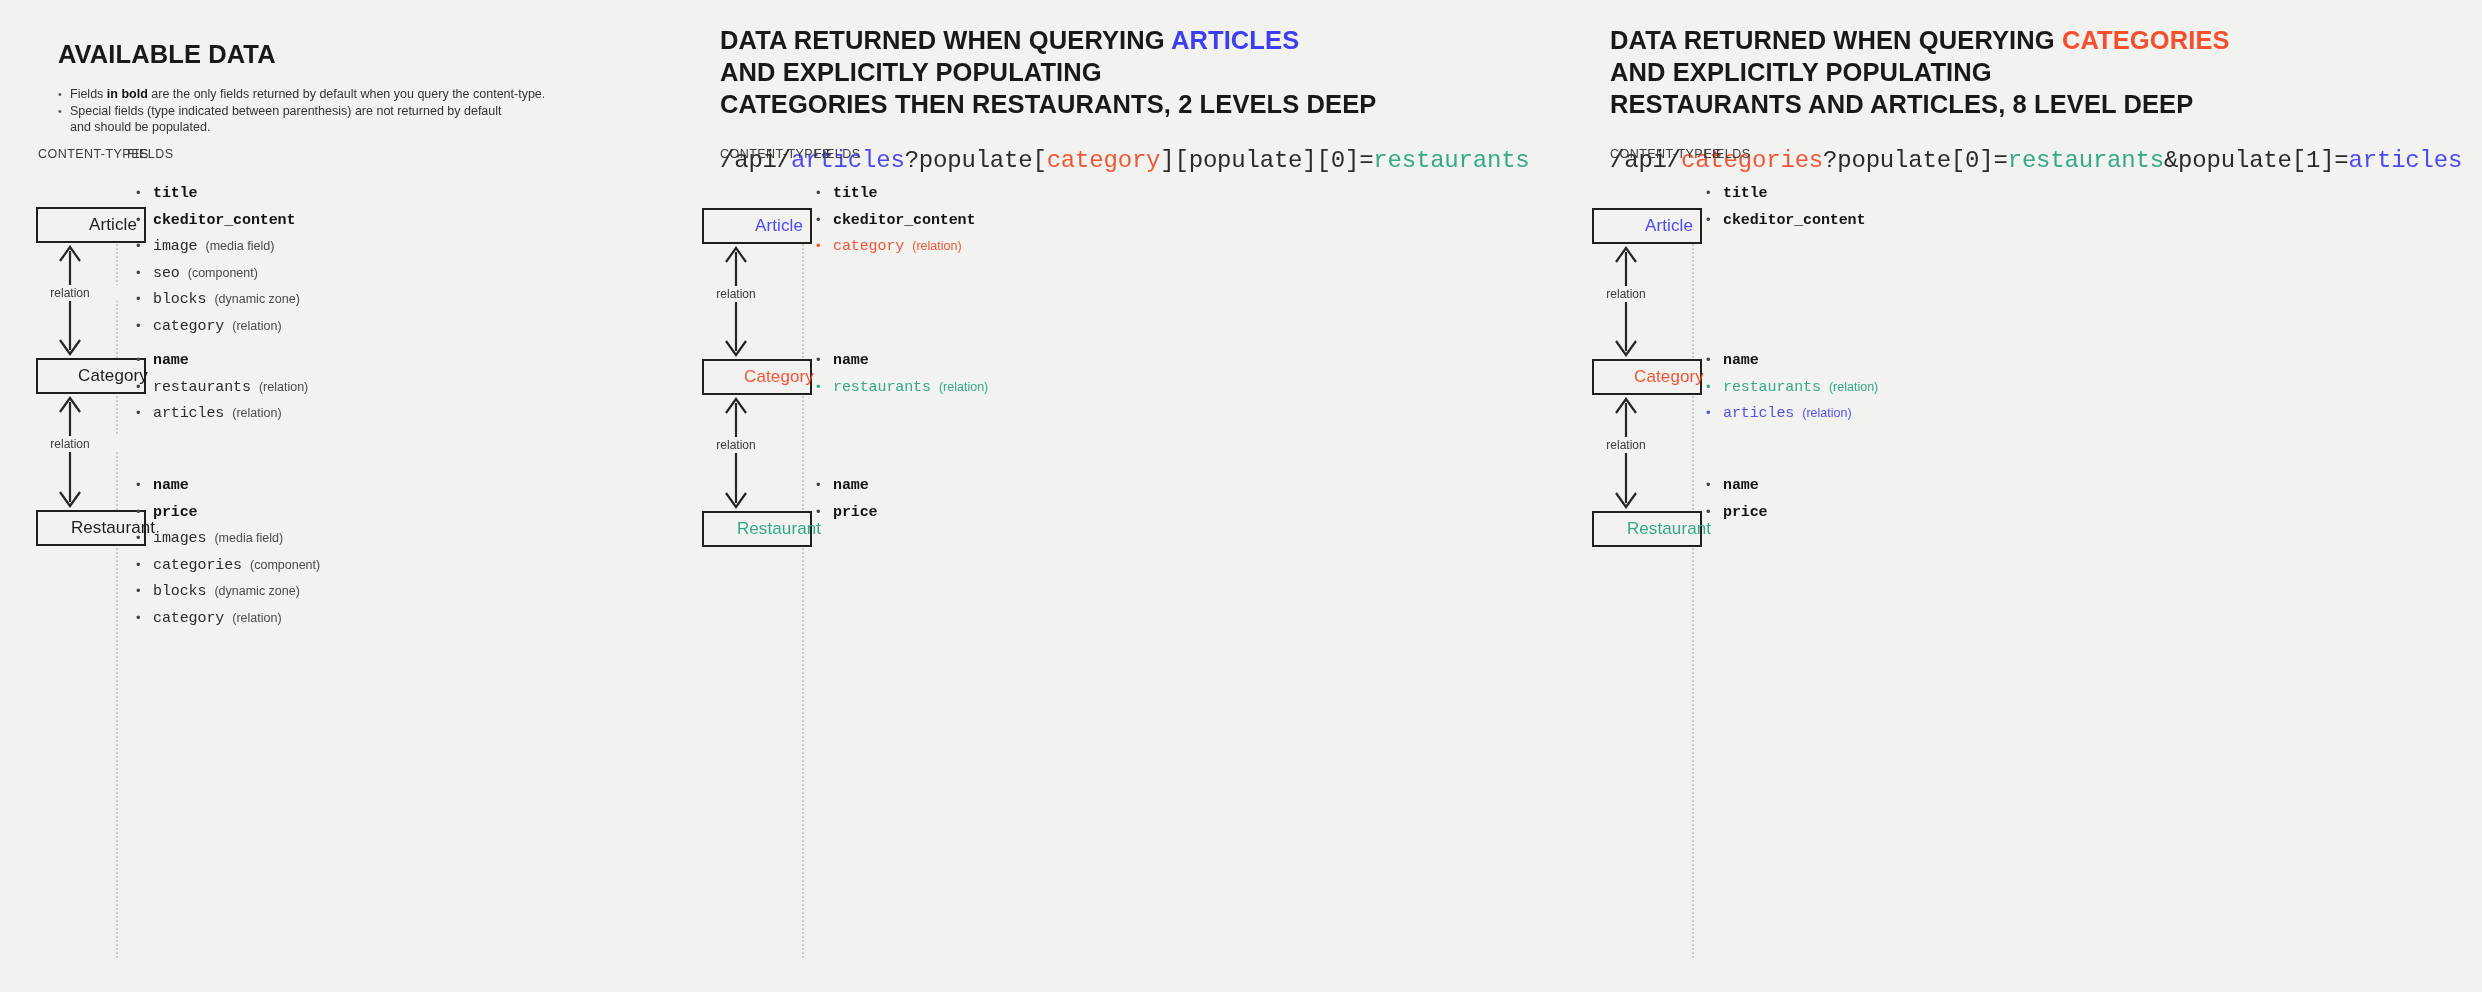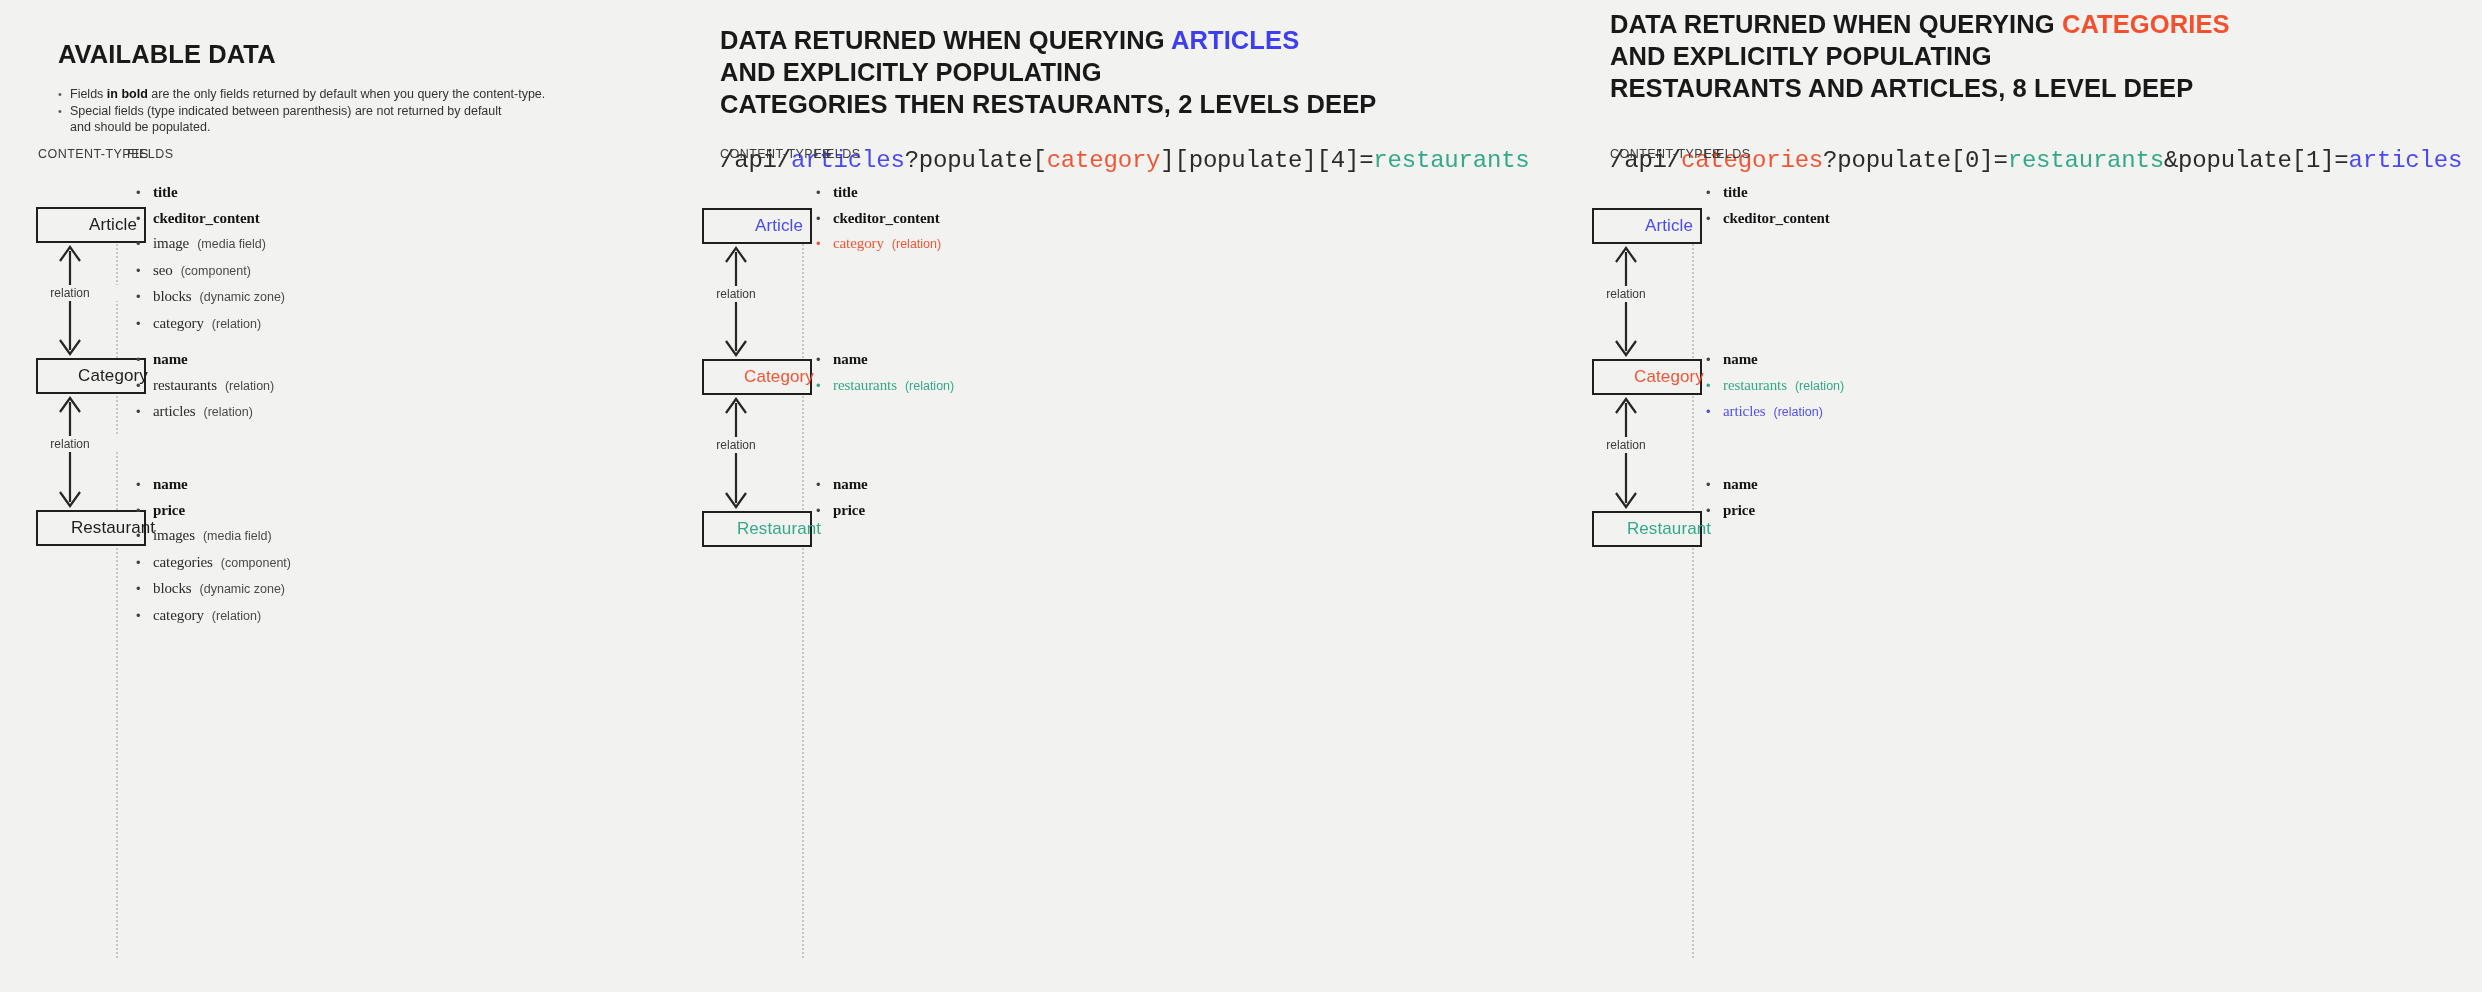--- a/index.html
+++ b/index.html
@@ -108,21 +108,21 @@
     align-items: baseline;
     line-height: 25.5px;
     white-space: nowrap;
   }
   .fbullet {
     width: 17px; flex: none;
     font-size: 13px;
     color: #444;
   }
   .fname {
-    font-family: Liberation Serif, serif;
+    font-family: Liberation Mono, monospace;
     font-size: 15px;
     color: #2b2b2b;
     letter-spacing: -0.1px;
   }
   .frow.bold .fname { font-weight: bold; color: #141414; }
   .ftype {
     font-family: "Liberation Sans", sans-serif;
     font-size: 12.5px;
     color: #4a4a4a;
     margin-left: 8px;
@@ -260,21 +260,21 @@
       </div>
   </div>
 
   <div class="col" id="col-2">
     <div class="title" style="left:0px; top:24px;">
       <div><span>DATA RETURNED WHEN QUERYING </span><span class="hl-blue">ARTICLES</span></div>
       <div>AND EXPLICITLY POPULATING</div>
       <div>CATEGORIES THEN RESTAURANTS, 2 LEVELS DEEP</div>
     </div>
 
-    <div class="url" style="left:0px; top:146px;"><span>/api/</span><span class="u-blue">articles</span><span>?populate[</span><span class="u-red">category</span><span>][populate][4]=</span><span class="u-green">restaurants</span></div>
+    <div class="url" style="left:0px; top:146px;"><span>/api/</span><span class="u-blue">articles</span><span>?populate[</span><span class="u-red">category</span><span>][populate][0]=</span><span class="u-green">restaurants</span></div>
 
     <div class="colhead" style="left:0px; top:147px;">CONTENT-TYPES</div>
     <div class="colhead" style="left:94px; top:147px;">FIELDS</div>
 
     <div class="divider" style="left:82px;"></div>
 
     <div class="ebox c-blue" style="left:-18px; top:208px;">Article</div>
     <div class="ebox c-red" style="left:-18px; top:359px;">Category</div>
     <div class="ebox c-green" style="left:-18px; top:511px;">Restaurant</div>
 
@@ -328,21 +328,21 @@
           <span class="fname">name</span>
         </div>
         <div class="frow bold">
           <span class="fbullet">•</span>
           <span class="fname">price</span>
         </div>
       </div>
   </div>
 
   <div class="col" id="col-3">
-    <div class="title" style="left:0px; top:8px;">
+    <div class="title" style="left:0px; top:24px;">
       <div><span>DATA RETURNED WHEN QUERYING </span><span class="hl-red">CATEGORIES</span></div>
       <div>AND EXPLICITLY POPULATING</div>
       <div>RESTAURANTS AND ARTICLES, 8 LEVEL DEEP</div>
     </div>
 
     <div class="url" style="left:0px; top:146px;"><span>/api/</span><span class="u-red">categories</span><span>?populate[0]=</span><span class="u-green">restaurants</span><span>&amp;populate[1]=</span><span class="u-blue">articles</span></div>
 
     <div class="colhead" style="left:0px; top:147px;">CONTENT-TYPES</div>
     <div class="colhead" style="left:94px; top:147px;">FIELDS</div>
 

